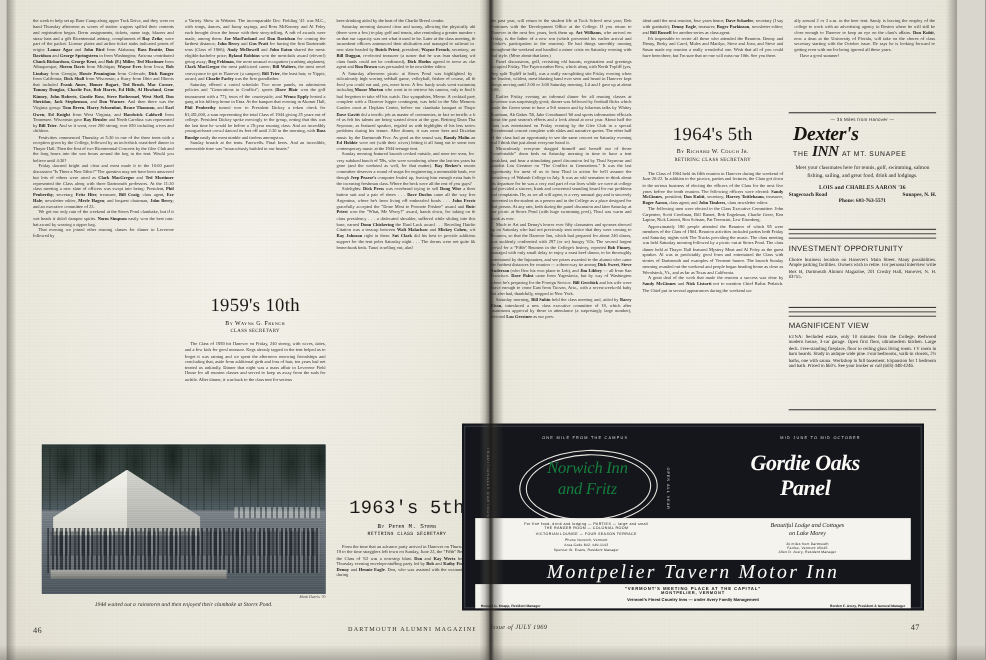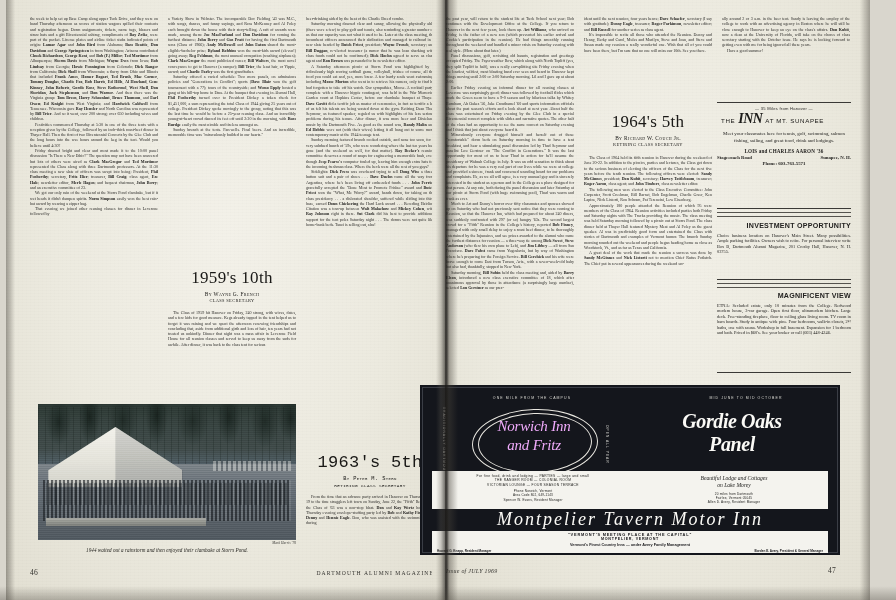--- a/index.html
+++ b/index.html
@@ -210,23 +210,23 @@
     color: #24231f;
     text-align: center;
     letter-spacing: .05px;
   }
 
   
   .rule { border:0; border-top:.8px solid #3a3936; margin:0; }
   .rule-thin { border:0; border-top:.5px solid #55534e; margin:0; }
   .ad-box { position:absolute; color:#232220; }
   .ad-head {
-    text-align:right;
-    font-family:"Liberation Sans", sans-serif;
-    font-weight:700;
+    text-align:left;
+    font-family:"Liberation Sans", sans-serif;
+    font-weight:400;
     font-size:7.1px;
     line-height:9px;
     letter-spacing:.25px;
   }
   .ad-body {
     font-size:4.35px;
     line-height:5.5px;
     text-align:justify;
     margin-top:1.5px;
   }
@@ -301,21 +301,21 @@
     writing-mode: vertical-rl;
     color:#dcdbd5;
   }
   .norwich-script {
     font-family:"Liberation Serif", serif;
     font-style:italic;
     font-size:15px;
     line-height:15px;
     text-align:center;
     letter-spacing:-.2px;
-    color:#f0abfc;
+    color:#15803d;
   }
   .norwich-oval {
     position:absolute;
     border:1.1px solid #e9e7e0;
     border-radius:50%;
   }
   .bonnie-script {
     font-family:"Liberation Serif", serif;
     font-style:italic;
     font-weight:700;
@@ -492,20 +492,21 @@
     </div>
 
     <div class="col" style="left:290px; top:16px; width:128px;">
       <p class="noind">ally around 2 or 3 a.m. in the beer tent. Sandy is leaving the employ of the college to work with an advertising agency in Boston where he will still be close enough to Hanover to keep an eye on the class's affairs. <b>Don Kubit</b>, now a dean at the University of Florida, will take on the chores of class secretary starting with the October issue. He says he is looking forward to getting even with me for being ignored all these years.</p>
       <p>Have a good summer!</p>
     </div>
 
     <hr class="rule" style="position:absolute; left:285px; top:102px; width:134px;">
     <div class="ad-box" style="left:285px; top:106px; width:134px;">
       <div class="dexter-top">— 35 Miles from Hanover —</div>
+      <div class="dexter-script">Dexter's</div>
       <div class="dexter-line2">
         <span>THE</span>
         <span class="dexter-inn">INN</span>
         <span>AT MT. SUNAPEE</span>
       </div>
       <div class="dexter-body">Meet your classmates here for tennis, golf, swimming, salmon fishing, sailing, and great food, drink and lodgings.</div>
       <div class="dexter-names">LOIS and CHARLES AARON '36</div>
       <div class="dexter-addr">
         <span>Stagecoach Road</span>
         <span>Sunapee, N. H.</span>

